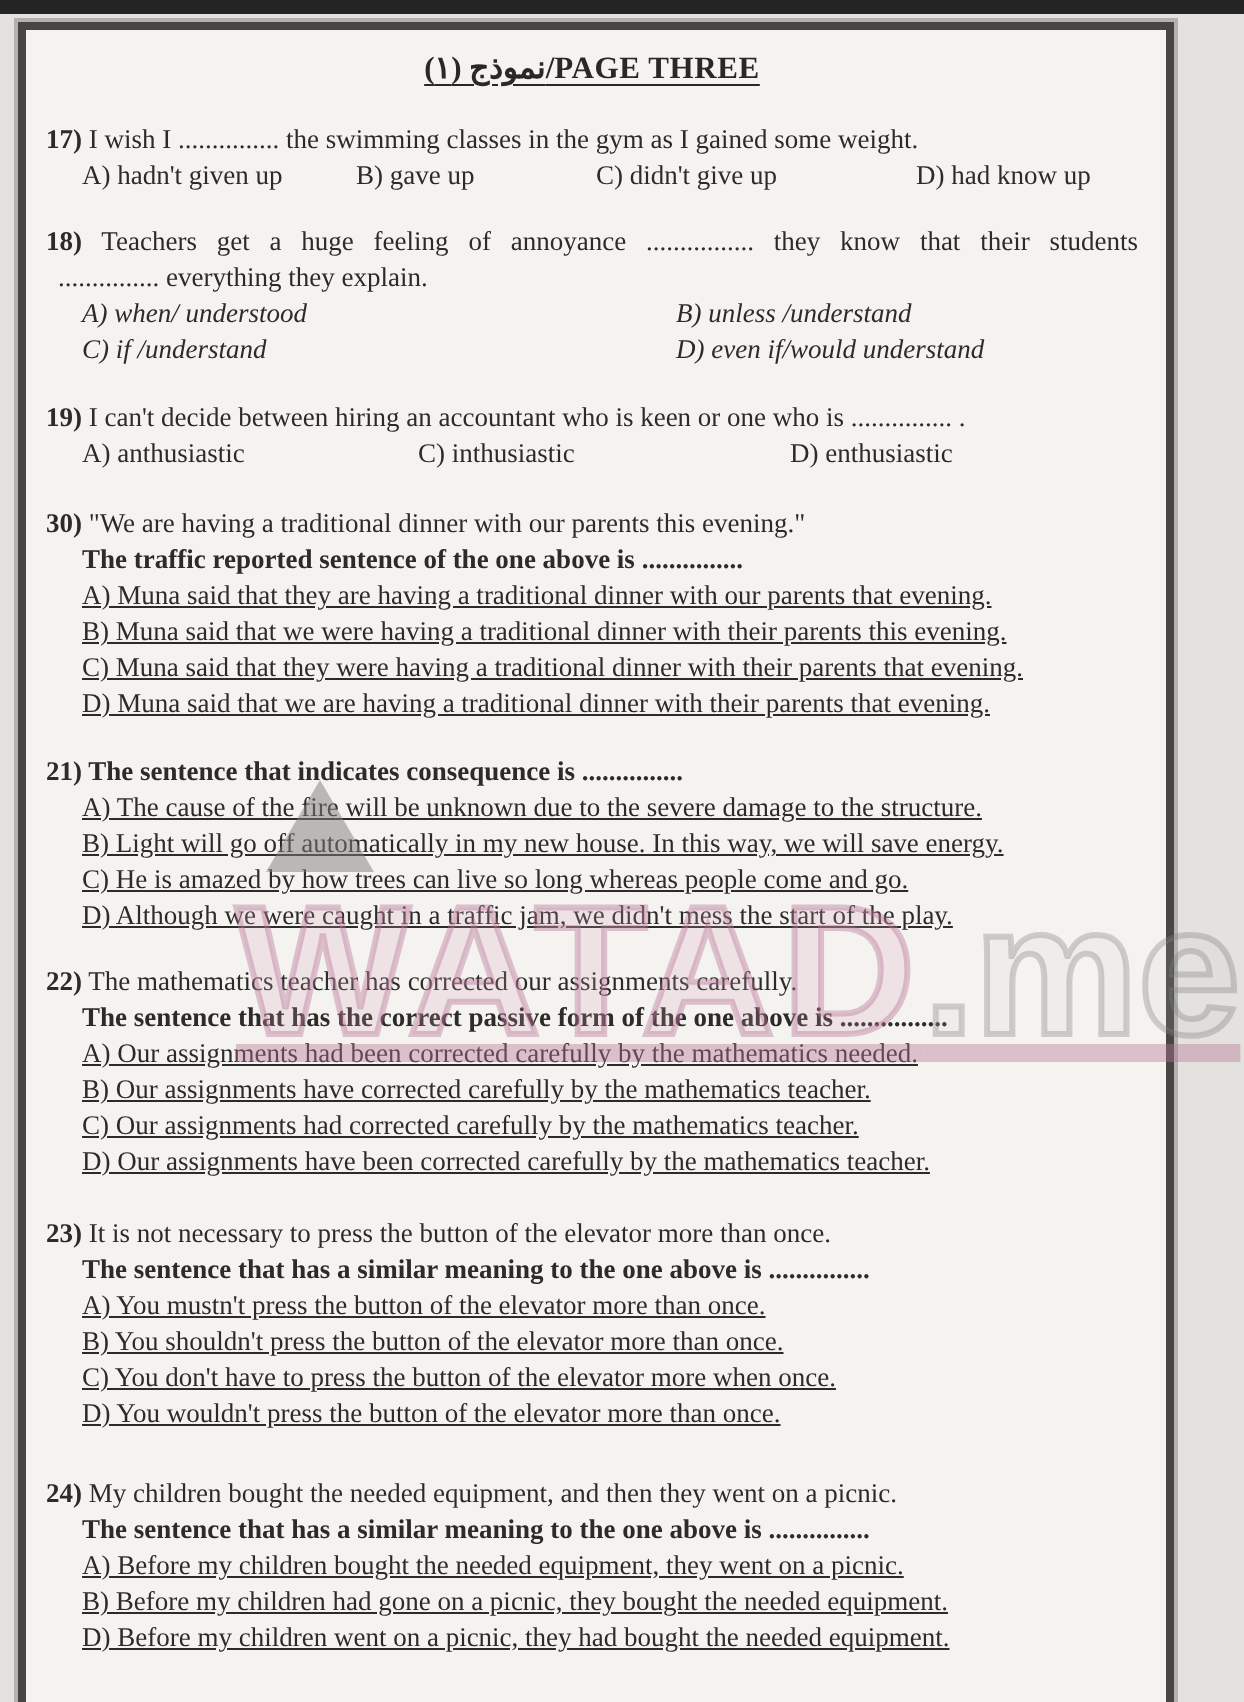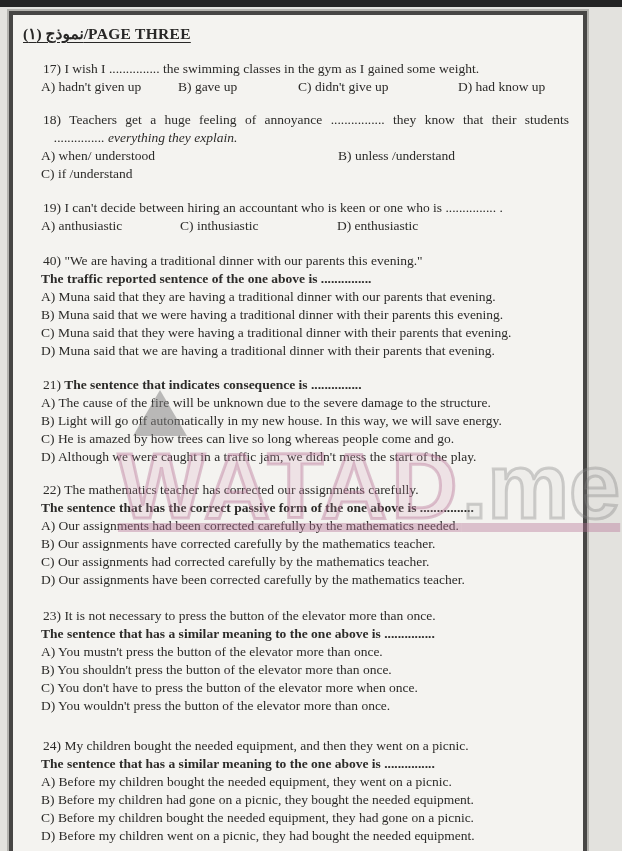--- a/index.html
+++ b/index.html
@@ -16,35 +16,35 @@
   .frame {
     position:absolute; left:9px; top:11px;
     width:578px; height:848px;
     border:4px solid #474645;
     box-shadow:0 0 0 2px #b3b2ae;
     background:#f4f3f0;
     box-sizing:border-box;
     padding:8px 14px 0 10px;
   }
   .header {
-    text-align:left; font-weight:bold; font-size:15.5px;
+    text-align:center; font-weight:bold; font-size:15.5px;
     margin:2px 0 17px 0; color:#292827; letter-spacing:.3px;
   }
   .header .hdr { text-decoration:underline; text-underline-offset:3px; }
   .q { font-size:13.5px; line-height:18px; color:#2c2b29; margin-bottom:15px; }
-  .qnum { font-weight:normal;margin-left:20px; }
+  .qnum { font-weight:bold; }
   .bold { font-weight:bold; }
   .l0.jlast { text-align:justify; text-align-last:justify; }
-  .cont { margin-left:31px;font-style:italic; }
+  .cont { margin-left:6px; }
   .prompt { font-weight:bold; margin-left:18px; }
   .options { margin-left:18px; }
   .options.row17 { display:grid; grid-template-columns:137px 120px 160px auto; }
-  .options.row19 { display:grid; grid-template-columns:139px 157px 158px auto; }
-  .options.grid2 { display:grid; grid-template-columns:297px auto; }
-  .options.stacked .opt { display:block; }
+  .options.row19 { display:grid; grid-template-columns:139px 157px 158px auto;gap:29px; }
+  .options.grid2 { display:grid; grid-template-columns:297px auto;font-style:italic; }
+  .options.stacked .opt { display:block;text-decoration:underline; }
   .q-18 { margin-bottom:16px; }
   .q-19 { margin-bottom:17px; }
   .q-20 { margin-bottom:16px; }
   .q-22 { margin-bottom:18px; }
   .q-23 { margin-bottom:22px; }
   .q-24 { margin-bottom:0; }
   .watermark {
     position:absolute; left:105px; top:425px;
     z-index:5; pointer-events:none; white-space:nowrap;
   }
@@ -88,32 +88,33 @@
           <div class="opt">D) had know up</div>
         </div>
       </div>
       <div class="q q-18">
         <div class="l0 jlast"><span class="qnum">18)</span> <span>Teachers get a huge feeling of annoyance ................ they know that their students</span></div>
         <div class="cont">............... everything they explain.</div>
         <div class="options grid2">
           <div class="opt">A) when/ understood</div>
           <div class="opt">B) unless /understand</div>
           <div class="opt">C) if /understand</div>
+          <div class="opt">D) even if/would understand</div>
         </div>
       </div>
       <div class="q q-19">
         <div class="l0"><span class="qnum">19)</span> <span>I can't decide between hiring an accountant who is keen or one who is ............... .</span></div>
         <div class="options row19">
           <div class="opt">A) anthusiastic</div>
           <div class="opt">C) inthusiastic</div>
           <div class="opt">D) enthusiastic</div>
         </div>
       </div>
       <div class="q q-20">
-        <div class="l0"><span class="qnum">40)</span> <span>"We are having a traditional dinner with our parents this evening."</span></div>
+        <div class="l0"><span class="qnum">30)</span> <span>"We are having a traditional dinner with our parents this evening."</span></div>
         <div class="prompt">The traffic reported sentence of the one above is ...............</div>
         <div class="options stacked">
           <div class="opt">A) Muna said that they are having a traditional dinner with our parents that evening.</div>
           <div class="opt">B) Muna said that we were having a traditional dinner with their parents this evening.</div>
           <div class="opt">C) Muna said that they were having a traditional dinner with their parents that evening.</div>
           <div class="opt">D) Muna said that we are having a traditional dinner with their parents that evening.</div>
         </div>
       </div>
       <div class="q q-21">
         <div class="l0 bold"><span class="qnum">21)</span> <span>The sentence that indicates consequence is ...............</span></div>
@@ -143,21 +144,20 @@
           <div class="opt">C) You don't have to press the button of the elevator more when once.</div>
           <div class="opt">D) You wouldn't press the button of the elevator more than once.</div>
         </div>
       </div>
       <div class="q q-24">
         <div class="l0"><span class="qnum">24)</span> <span>My children bought the needed equipment, and then they went on a picnic.</span></div>
         <div class="prompt">The sentence that has a similar meaning to the one above is ...............</div>
         <div class="options stacked">
           <div class="opt">A) Before my children bought the needed equipment, they went on a picnic.</div>
           <div class="opt">B) Before my children had gone on a picnic, they bought the needed equipment.</div>
-          <div class="opt">C) Before my children bought the needed equipment, they had gone on a picnic.</div>
           <div class="opt">D) Before my children went on a picnic, they had bought the needed equipment.</div>
         </div>
       </div>
     </div>
 
   <div class="watermark">
     <span class="wm-triangle"></span>
     <span class="wm-text"><span>WATAD</span><span class="wm-me">.me</span></span>
   </div>
 </div>

